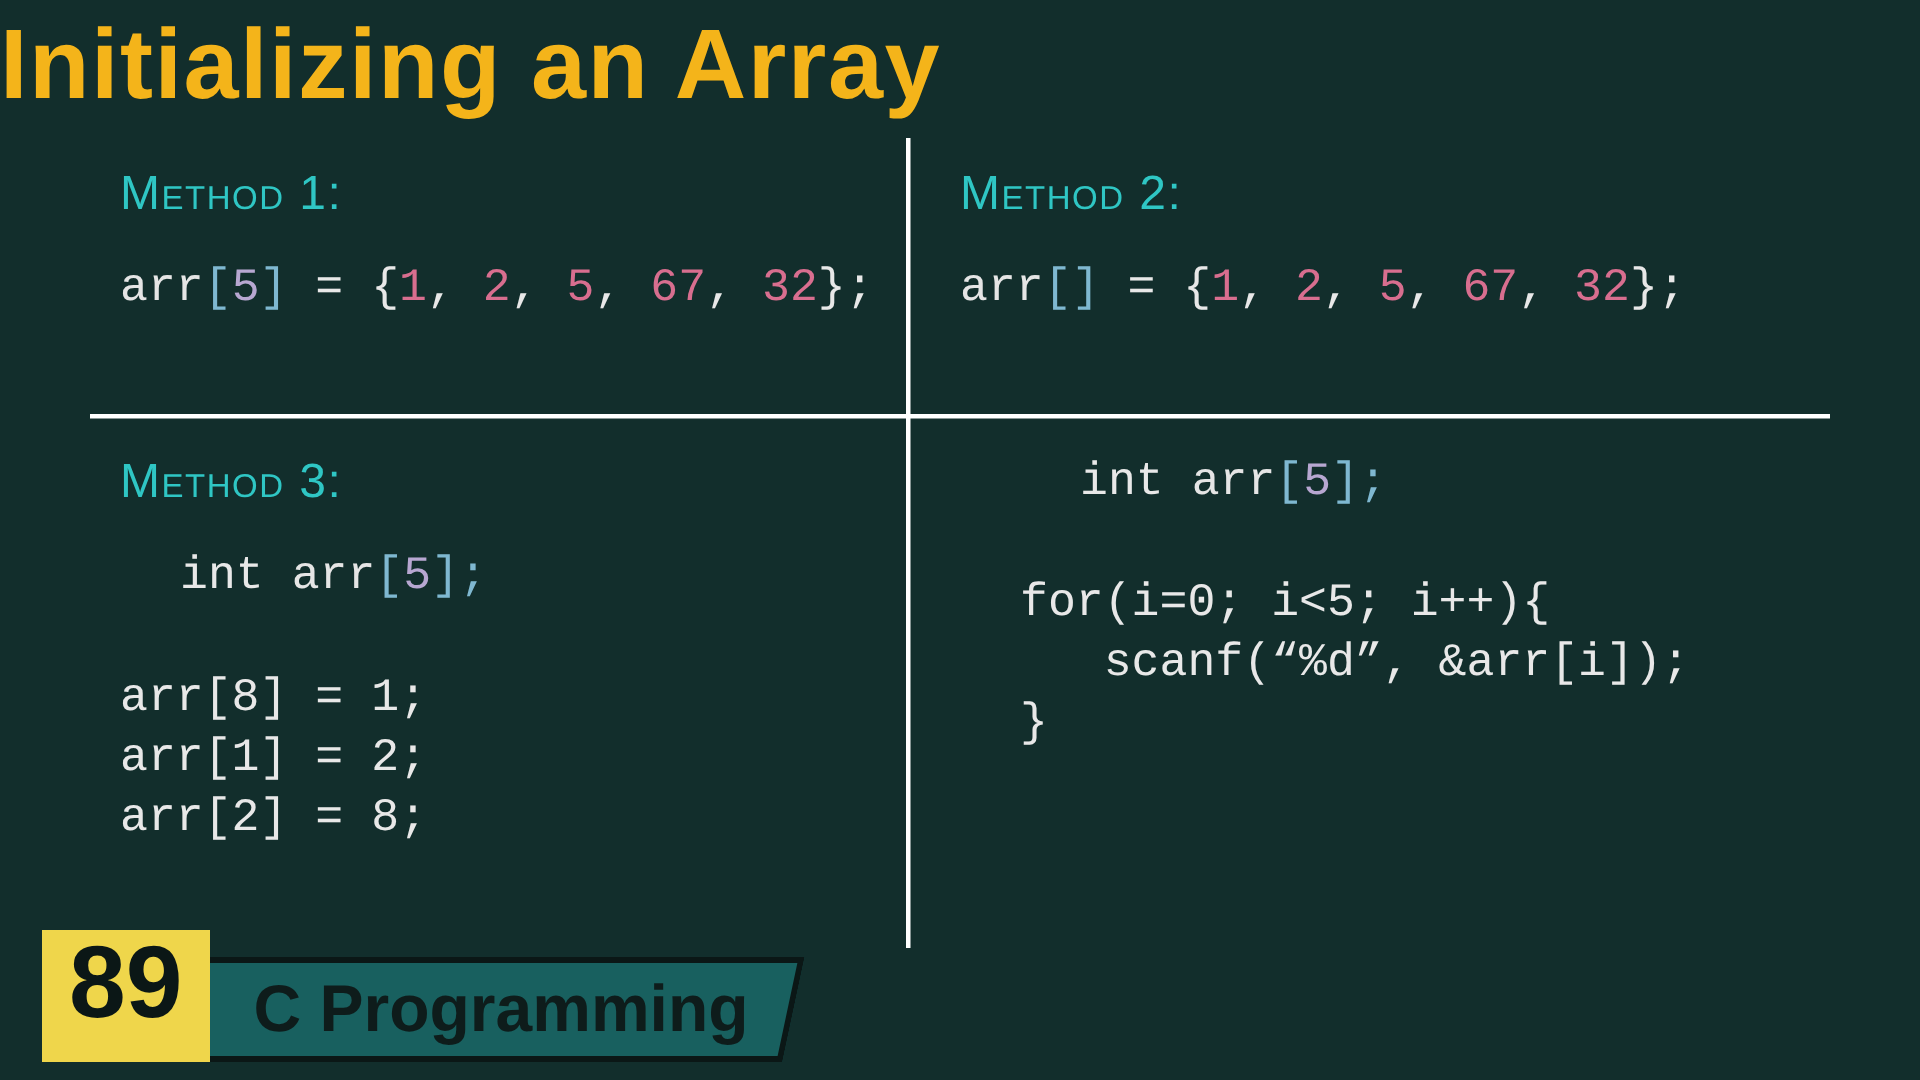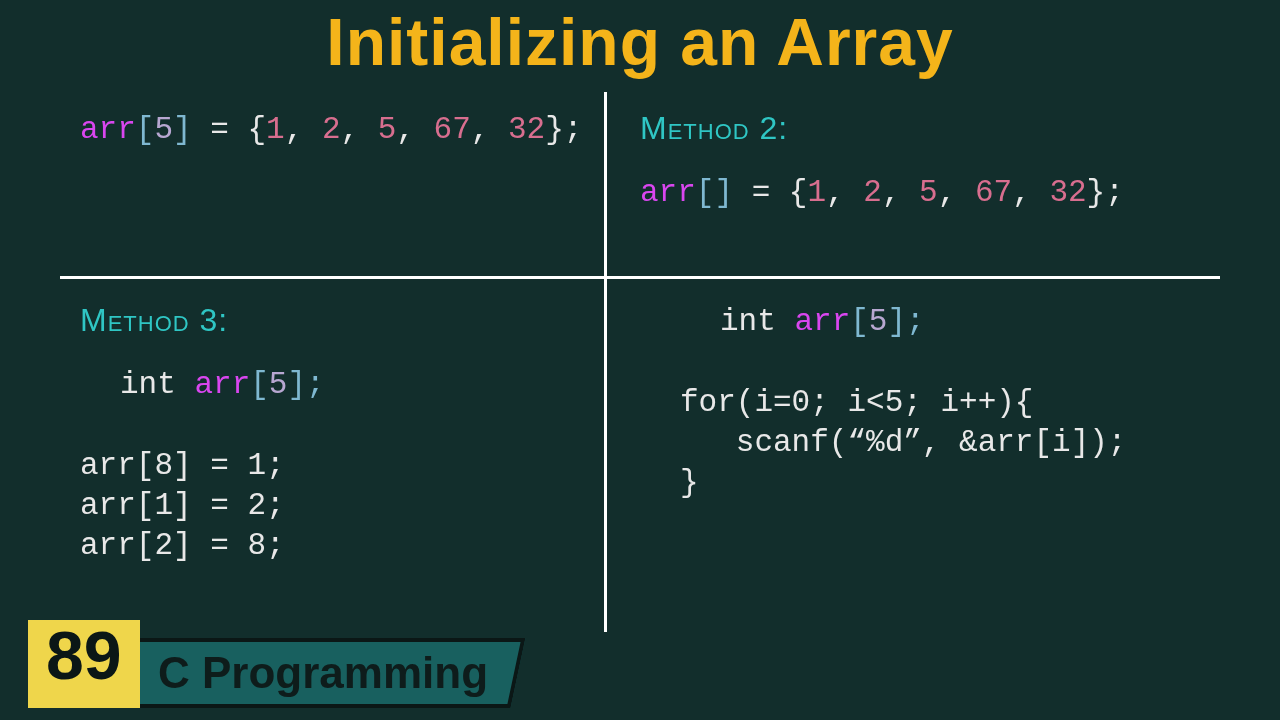--- a/index.html
+++ b/index.html
@@ -5,21 +5,20 @@
   * { box-sizing: border-box; margin: 0; padding: 0; }
   body {
     width: 1280px;
     height: 720px;
     background: #122e2c;
     font-family: "Courier New", monospace;
     overflow: hidden;
     position: relative;
   }
   .title {
-    text-align: center;
     font-family: "Arial Black", "Helvetica", sans-serif;
     font-weight: 900;
     font-size: 66px;
     color: #f4b41a;
     padding-top: 4px;
     letter-spacing: 1px;
   }
   .grid {
     position: absolute;
     top: 92px;
@@ -59,32 +58,33 @@
     letter-spacing: 1px;
     margin-bottom: 26px;
   }
   .code {
     font-family: "Consolas", "Menlo", "Courier New", monospace;
     font-size: 31px;
     color: #e8e8e8;
     line-height: 1.3;
     white-space: pre;
   }
-  .tok-arr  { color: #d946ef; }
+  .tok-arr  { color: #e5e5e5; }
   .tok-brk  { color: #7fb8d1; }
   .tok-sz   { color: #b7a7d1; }
   .tok-wh   { color: #e8e8e8; }
   .tok-num  { color: #d86e8f; }
   .tok-kw   { color: #e8e8e8; margin-left: 40px; }
   .badge-box {
     position: absolute;
     left: 28px;
     bottom: 12px;
     display: flex;
     align-items: stretch;
+    gap: 11px;
   }
   .badge-num {
     background: #efd64b;
     color: #0b1716;
     font-family: "Arial Black", sans-serif;
     font-weight: 900;
     font-size: 68px;
     padding: 0 18px 4px 18px;
     line-height: 1.05;
     position: relative;
@@ -110,20 +110,21 @@
 </head>
 <body>
 
 <div class="title">Initializing an Array</div>
 
 <div class="grid">
   <div class="vline"></div>
   <div class="hline"></div>
 
   <div class="quad q1">
+    <div class="method-label">Method 1:</div>
     <div class="code"><span class="tok-arr">arr</span><span class="tok-brk">[</span><span class="tok-sz">5</span><span class="tok-brk">]</span><span class="tok-wh"> = {</span><span class="tok-num">1</span><span class="tok-wh">, </span><span class="tok-num">2</span><span class="tok-wh">, </span><span class="tok-num">5</span><span class="tok-wh">, </span><span class="tok-num">67</span><span class="tok-wh">, </span><span class="tok-num">32</span><span class="tok-wh">};</span></div>
   </div>
 
   <div class="quad q2">
     <div class="method-label">Method 2:</div>
     <div class="code"><span class="tok-arr">arr</span><span class="tok-brk">[</span><span class="tok-brk">]</span><span class="tok-wh"> = {</span><span class="tok-num">1</span><span class="tok-wh">, </span><span class="tok-num">2</span><span class="tok-wh">, </span><span class="tok-num">5</span><span class="tok-wh">, </span><span class="tok-num">67</span><span class="tok-wh">, </span><span class="tok-num">32</span><span class="tok-wh">};</span></div>
   </div>
 
   <div class="quad q3">
     <div class="method-label">Method 3:</div>

